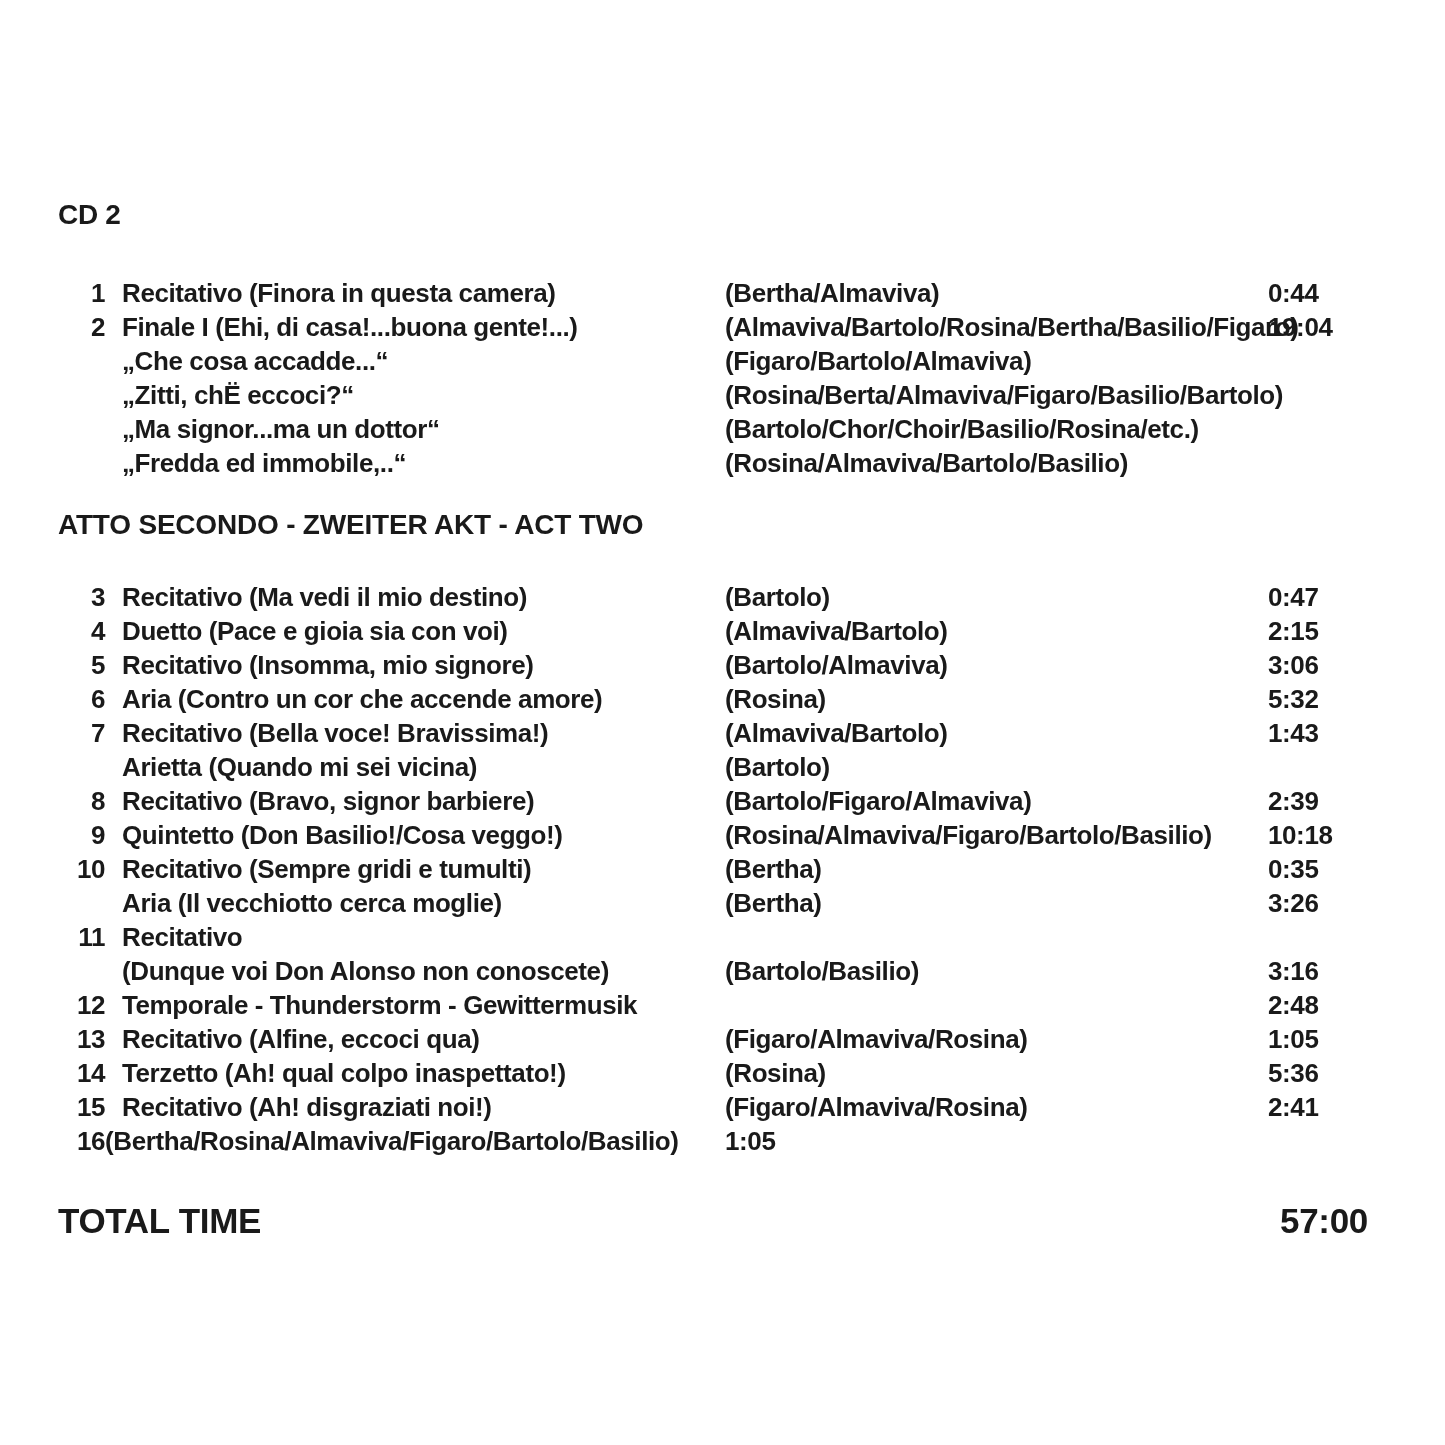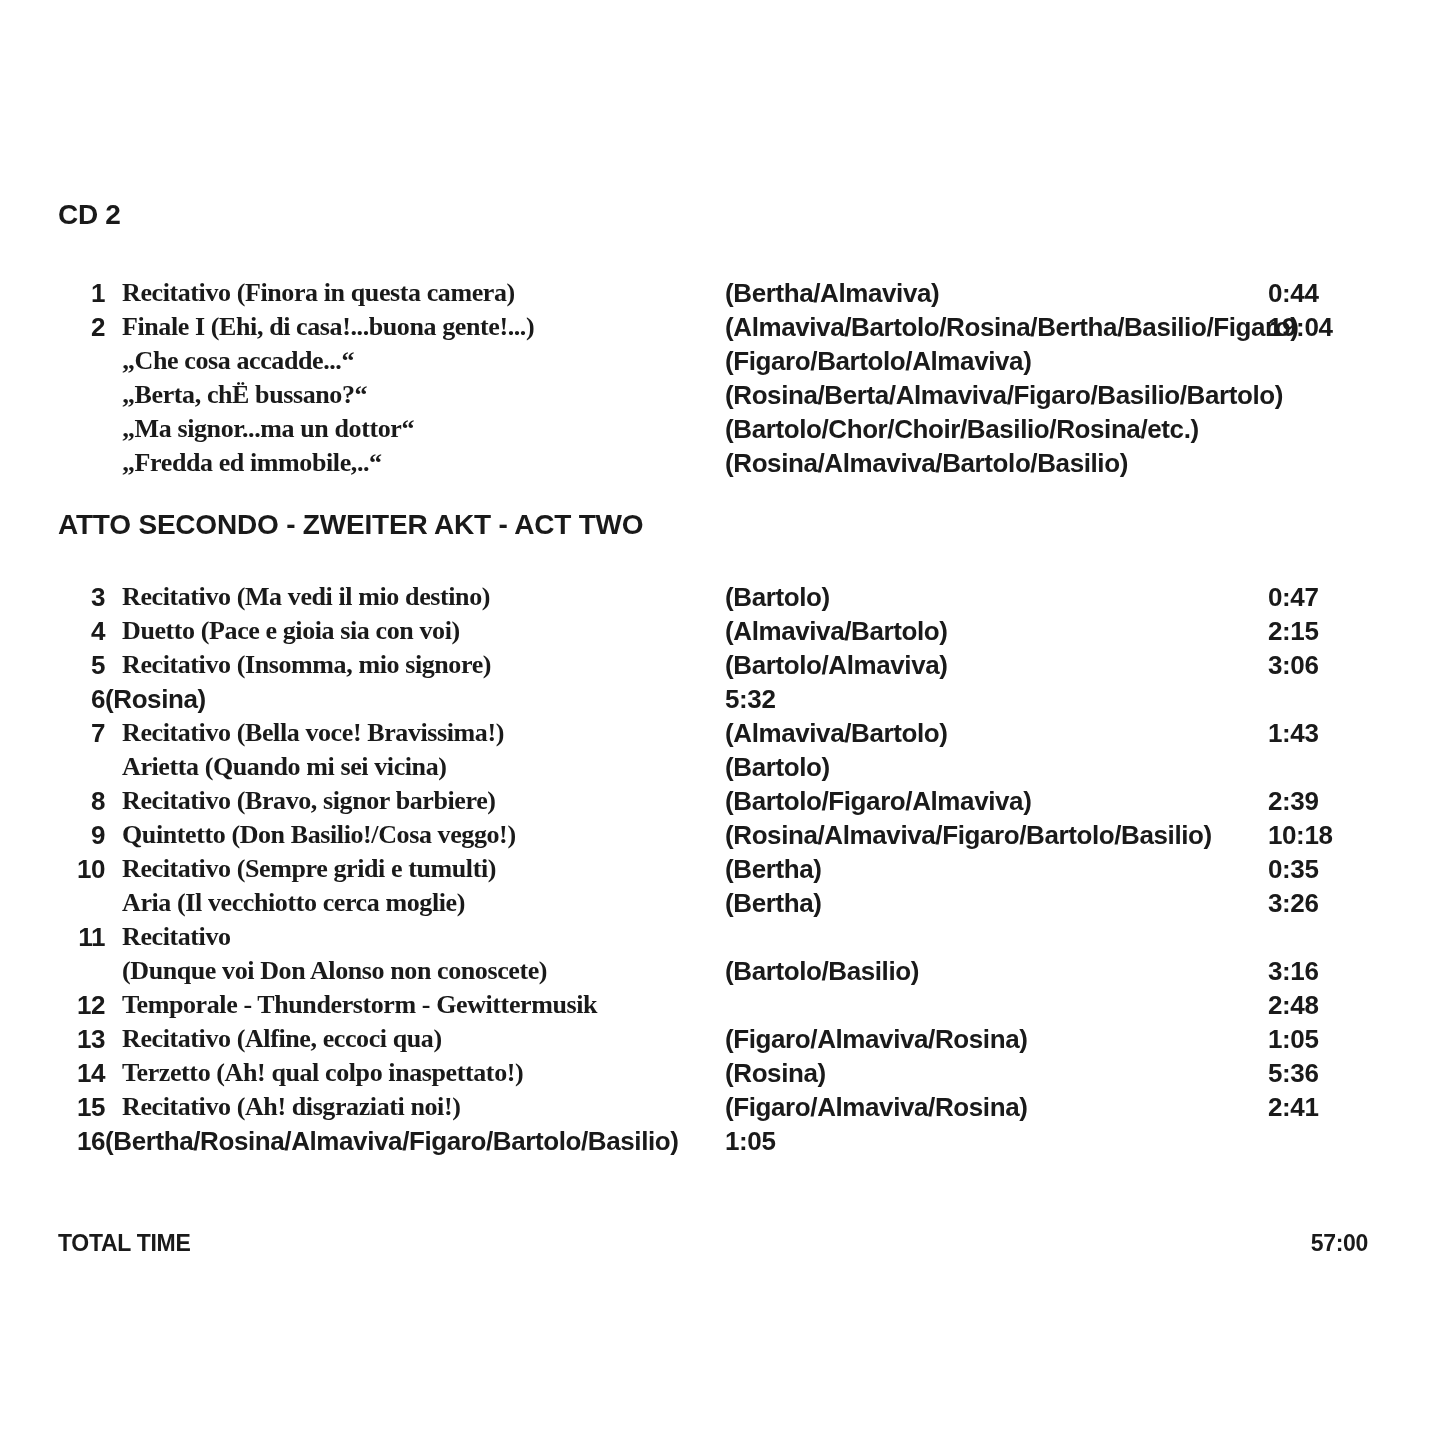--- a/index.html
+++ b/index.html
@@ -39,30 +39,30 @@
   }
   .track-row {
     display: grid;
     grid-template-columns: 47px 620px minmax(0,1fr) 100px;
     font-size: 26px;
     line-height: 34px;
     letter-spacing: -0.4px;
     white-space: nowrap;
   }
   .num { text-align: right; }
-  .title { padding-left: 17px; font-family: Liberation Serif, serif; }
+  .title { padding-left: 17px; }
   .performers { }
   .time { text-align: left; }
   .total-row {
     display: flex;
     justify-content: space-between;
-    font-size: 23px;
+    font-size: 35px;
     line-height: 34px;
     letter-spacing: -0.3px;
-    margin-top: 68px;
+    margin-top: 46px;
   }
 </style>
 </head>
 <body>
 
 <div class="page">
   <div class="disc-label">CD 2</div>
 
   <div id="sections">
       <div class="track-list">
@@ -79,21 +79,21 @@
           <span class="time">19:04</span>
         </div>
         <div class="track-row">
           <span class="num"></span>
           <span class="title">„Che cosa accadde...“</span>
           <span class="performers">(Figaro/Bartolo/Almaviva)</span>
           <span class="time"></span>
         </div>
         <div class="track-row">
           <span class="num"></span>
-          <span class="title">„Berta, chË bussano?“</span>
+          <span class="title">„Zitti, chË eccoci?“</span>
           <span class="performers">(Rosina/Berta/Almaviva/Figaro/Basilio/Bartolo)</span>
           <span class="time"></span>
         </div>
         <div class="track-row">
           <span class="num"></span>
           <span class="title">„Ma signor...ma un dottor“</span>
           <span class="performers">(Bartolo/Chor/Choir/Basilio/Rosina/etc.)</span>
           <span class="time"></span>
         </div>
         <div class="track-row">
@@ -118,20 +118,21 @@
           <span class="time">2:15</span>
         </div>
         <div class="track-row">
           <span class="num">5</span>
           <span class="title">Recitativo (Insomma, mio signore)</span>
           <span class="performers">(Bartolo/Almaviva)</span>
           <span class="time">3:06</span>
         </div>
         <div class="track-row">
           <span class="num">6</span>
+          <span class="title">Aria (Contro un cor che accende amore)</span>
           <span class="performers">(Rosina)</span>
           <span class="time">5:32</span>
         </div>
         <div class="track-row">
           <span class="num">7</span>
           <span class="title">Recitativo (Bella voce! Bravissima!)</span>
           <span class="performers">(Almaviva/Bartolo)</span>
           <span class="time">1:43</span>
         </div>
         <div class="track-row">

